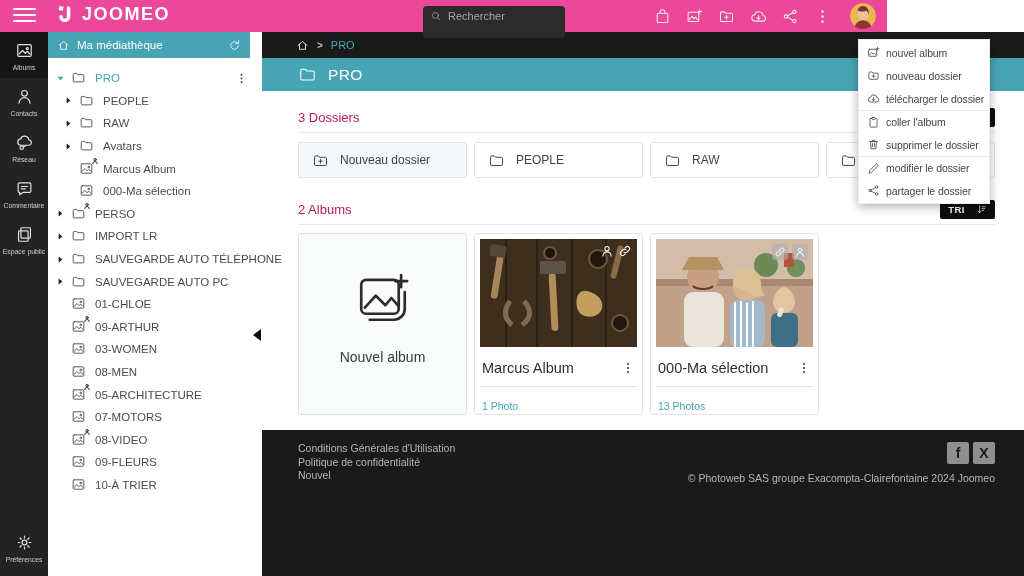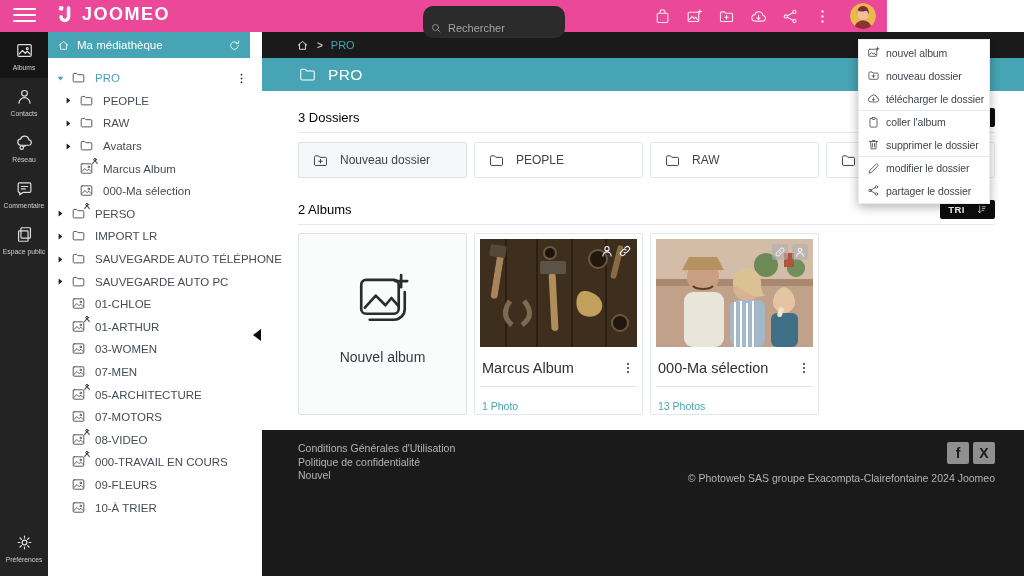--- a/index.html
+++ b/index.html
@@ -5,21 +5,21 @@
 *{margin:0;padding:0;box-sizing:border-box}
 html,body{width:1024px;height:576px;overflow:hidden;font-family:"Liberation Sans",sans-serif;background:#fff}
 .ic{fill:none;stroke:currentColor;stroke-width:1.5;stroke-linecap:round;stroke-linejoin:round}
 
 .topbar{position:absolute;left:0;top:0;width:887px;height:32px;background:#ec4899;z-index:30}
 .hamburger{position:absolute;left:13px;top:8px;width:23px;display:flex;flex-direction:column;gap:4px;cursor:pointer}
 .hamburger span{display:block;height:2px;background:#fff;border-radius:1px}
 .logo{position:absolute;left:55px;top:4px;display:flex;align-items:center;gap:6px;color:#fff;cursor:pointer}
 .logo-mark{width:21px;height:21px}
 .logo-text{font-size:18px;font-weight:800;letter-spacing:1.5px}
-.search{position:absolute;left:423px;top:6px;width:142px;height:20px;background:#2b2b2b;border-radius:10px;display:flex;align-items:flex-start;padding:16px 7px;gap:6px;color:#a5a5a5}
+.search{position:absolute;left:423px;top:6px;width:142px;height:20px;background:#2b2b2b;border-radius:4px;display:flex;align-items:flex-end;padding:16px 7px;gap:6px;color:#a5a5a5}
 .search svg{width:12px;height:12px;flex:none}
 .search input{background:transparent;border:0;outline:0;color:#ccc;font-size:11px;width:100%;font-family:inherit}
 .search input::placeholder{color:#a5a5a5}
 .tb-actions{position:absolute;right:56px;top:0;height:32px;display:flex;gap:15px;align-items:center}
 .tb-btn{background:none;border:0;color:#ececec;cursor:pointer;padding:0;display:flex}
 .tb-btn svg{width:17px;height:17px}
 .avatar{position:absolute;right:11px;top:3px;width:26px;height:26px;border-radius:50%;overflow:hidden;cursor:pointer}
 .avatar svg{width:100%;height:100%}
 
 .rail{position:absolute;left:0;top:32px;width:48px;height:544px;background:#232323;z-index:20;display:flex;flex-direction:column}
@@ -52,21 +52,21 @@
 .main{position:absolute;left:262px;top:32px;width:762px;height:544px;display:flex;flex-direction:column;background:#1a1a1a}
 .breadcrumb{height:26px;background:#1a1a1a;display:flex;align-items:center;padding-left:34px;gap:8px}
 .bc-home{width:13px;height:13px;color:#fff;cursor:pointer}
 .bc-sep{color:#bbb;font-size:10px;font-weight:700}
 .bc-cur{color:#47a4b4;font-size:11px;cursor:pointer}
 .page-head{height:33px;background:#47a4b4;display:flex;align-items:center;padding-left:36px;gap:11px;color:#fff}
 .ph-ic{width:19px;height:19px;stroke-width:1.3}
 .ph-title{font-size:15.5px;letter-spacing:.3px}
 .content{background:#fff;height:339px;padding:16px 29px 0 36px}
 .sec-head{display:flex;align-items:center;justify-content:space-between;height:20px}
-.sec-title{font-size:13px;color:#000000}
+.sec-title{font-size:13px;color:#be185d}
 .sort-btn{background:#0d0d0d;color:#fff;border:0;border-radius:2px;height:19px;padding:0 8px;display:flex;align-items:center;gap:11px;font-size:9.5px;font-weight:700;letter-spacing:.5px;cursor:pointer;font-family:inherit}
 .sort-btn svg{width:11px;height:11px}
 .sec-hr{height:1px;background:#e9e9e9;margin-top:5px}
 .folder-row{display:flex;gap:7px;margin-top:9px}
 .f-card{width:169px;height:36px;border:1px solid #e3e6e8;background:#fff;border-radius:2px;display:flex;align-items:center;padding-left:13px;gap:11px;cursor:pointer;flex:none}
 .f-card.new{background:#f5f8f9;border-color:#dde3e6}
 .fc-ic{width:17px;height:17px;color:#3c4248;flex:none;stroke-width:1.4}
 .fc-label{font-size:12px;color:#3c434b;white-space:nowrap}
 .albums-sec{margin-top:21px}
 .album-row{display:flex;gap:7px;margin-top:8px}
@@ -525,21 +525,21 @@
         </span>
         <span class="ti-wrap">
           
           <svg class="ic ti al">
             <use href="#i-img"></use>
           </svg>
           <svg class="ic shared-badge">
             <use href="#i-person"></use>
           </svg>
         </span>
-        <span class="tl">01-ARTHUR</span>
+        <span class="tl">09-ARTHUR</span>
 
       </div>
 
       <div class="tree-row k-album lvl0">
         <span class="caret-box">
           <svg class="ic caret">
             <use href="#i-caret"></use>
           </svg>
         </span>
         <span class="ti-wrap">
@@ -559,21 +559,21 @@
             <use href="#i-caret"></use>
           </svg>
         </span>
         <span class="ti-wrap">
           
           <svg class="ic ti al">
             <use href="#i-img"></use>
           </svg>
           
         </span>
-        <span class="tl">07-MEN</span>
+        <span class="tl">08-MEN</span>
 
       </div>
 
       <div class="tree-row k-album lvl0 shared">
         <span class="caret-box">
           <svg class="ic caret">
             <use href="#i-caret"></use>
           </svg>
         </span>
         <span class="ti-wrap">
@@ -618,38 +618,20 @@
             <use href="#i-img"></use>
           </svg>
           <svg class="ic shared-badge">
             <use href="#i-person"></use>
           </svg>
         </span>
         <span class="tl">08-VIDEO</span>
 
       </div>
 
-      <div class="tree-row k-album lvl0 shared">
-        <span class="caret-box">
-          <svg class="ic caret">
-            <use href="#i-caret"></use>
-          </svg>
-        </span>
-        <span class="ti-wrap">
-          
-          <svg class="ic ti al">
-            <use href="#i-img"></use>
-          </svg>
-          <svg class="ic shared-badge">
-            <use href="#i-person"></use>
-          </svg>
-        </span>
-        <span class="tl">000-TRAVAIL EN COURS</span>
-
-      </div>
 
       <div class="tree-row k-album lvl0">
         <span class="caret-box">
           <svg class="ic caret">
             <use href="#i-caret"></use>
           </svg>
         </span>
         <span class="ti-wrap">
           
           <svg class="ic ti al">

